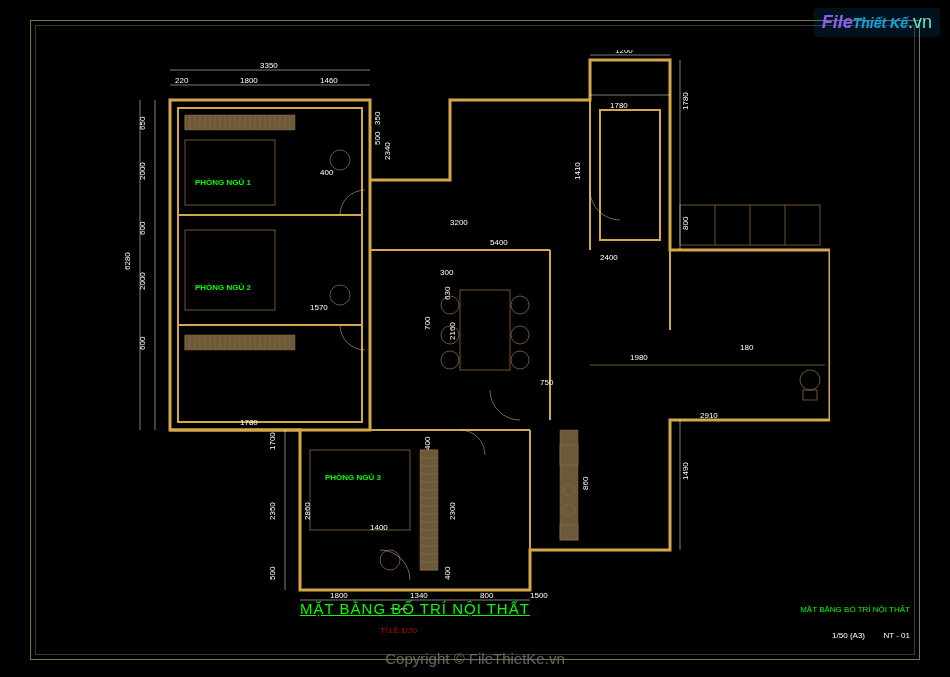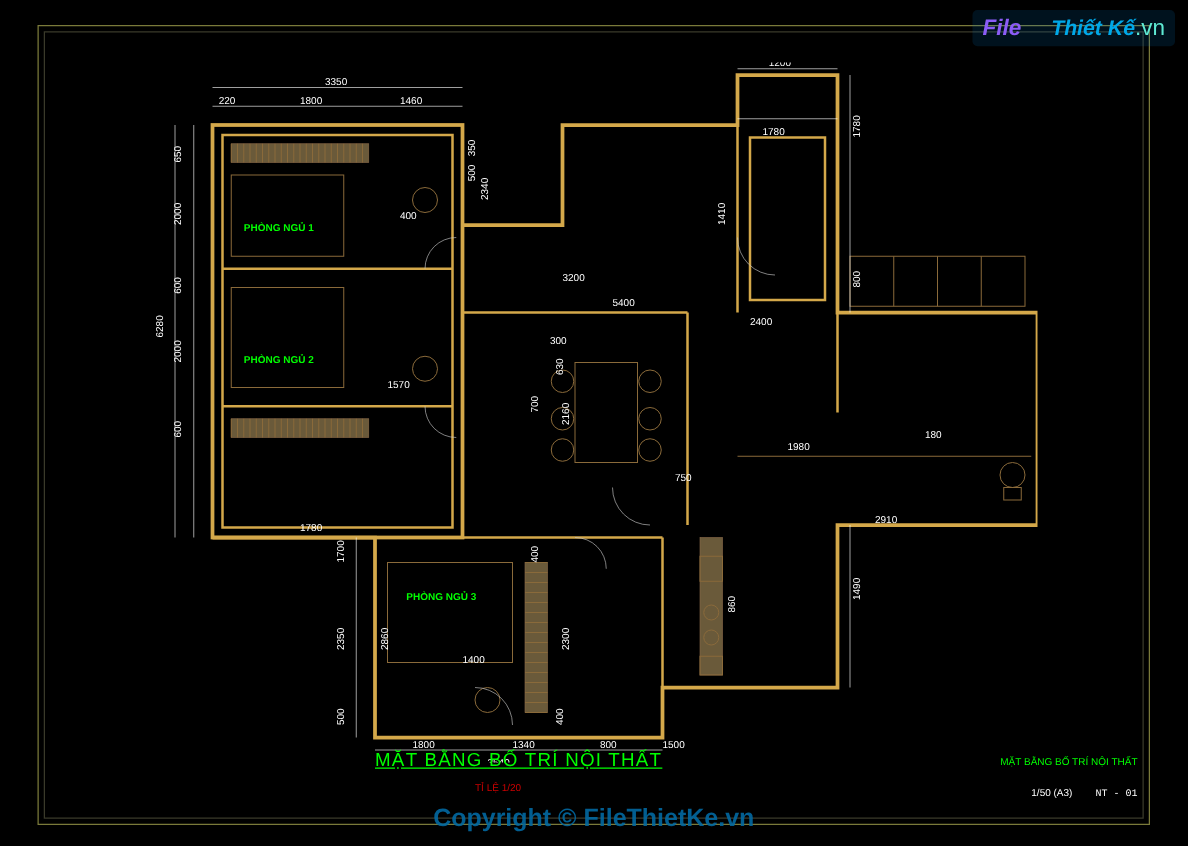--- a/index.html
+++ b/index.html
@@ -36,24 +36,23 @@
     border-radius: 4px;
   }
   .logo-main {
     color: #8b5cf6;
     font-size: 18px;
     font-weight: bold;
     font-style: italic;
   }
   .logo-accent {
     color: #00a8e8;
-    font-size: 17px;
+    font-size: 14px;
     font-weight: bold;
     font-style: italic;
-    margin-left: 24px;
   }
   .logo-suffix {
     color: #5eead4;
     font-size: 18px;
     font-weight: normal;
   }
   .drawing {
     position: absolute;
     left: 110px;
     top: 50px;
@@ -85,29 +84,29 @@
     font-size: 8px;
   }
   .titleblock {
     position: absolute;
     right: 40px;
     bottom: 35px;
     text-align: right;
   }
   .tb-title { color: #00ff00; font-size: 8px; margin-bottom: 10px; }
   .tb-scale { color: #ffffff; font-size: 8px; display: inline-block; margin-right: 14px; }
-  .tb-code { color: #ffffff; font-size: 8px; display: inline-block; font-family: Liberation Mono, monospace; }
+  .tb-code { color: #ffffff; font-size: 8px; display: inline-block; }
   .watermark {
     position: absolute;
     left: 50%;
     bottom: 10px;
     transform: translateX(-50%);
-    color: #0369a1;
-    font-size: 20px;
-    font-weight: bold;
+    color: #737373;
+    font-size: 15px;
+    font-weight: normal;
     opacity: 0.9;
   }
 </style>
 </head>
 <body>
 
 <div class="frame"></div>
 <div class="frame-inner"></div>
 
 <div class="logo">

